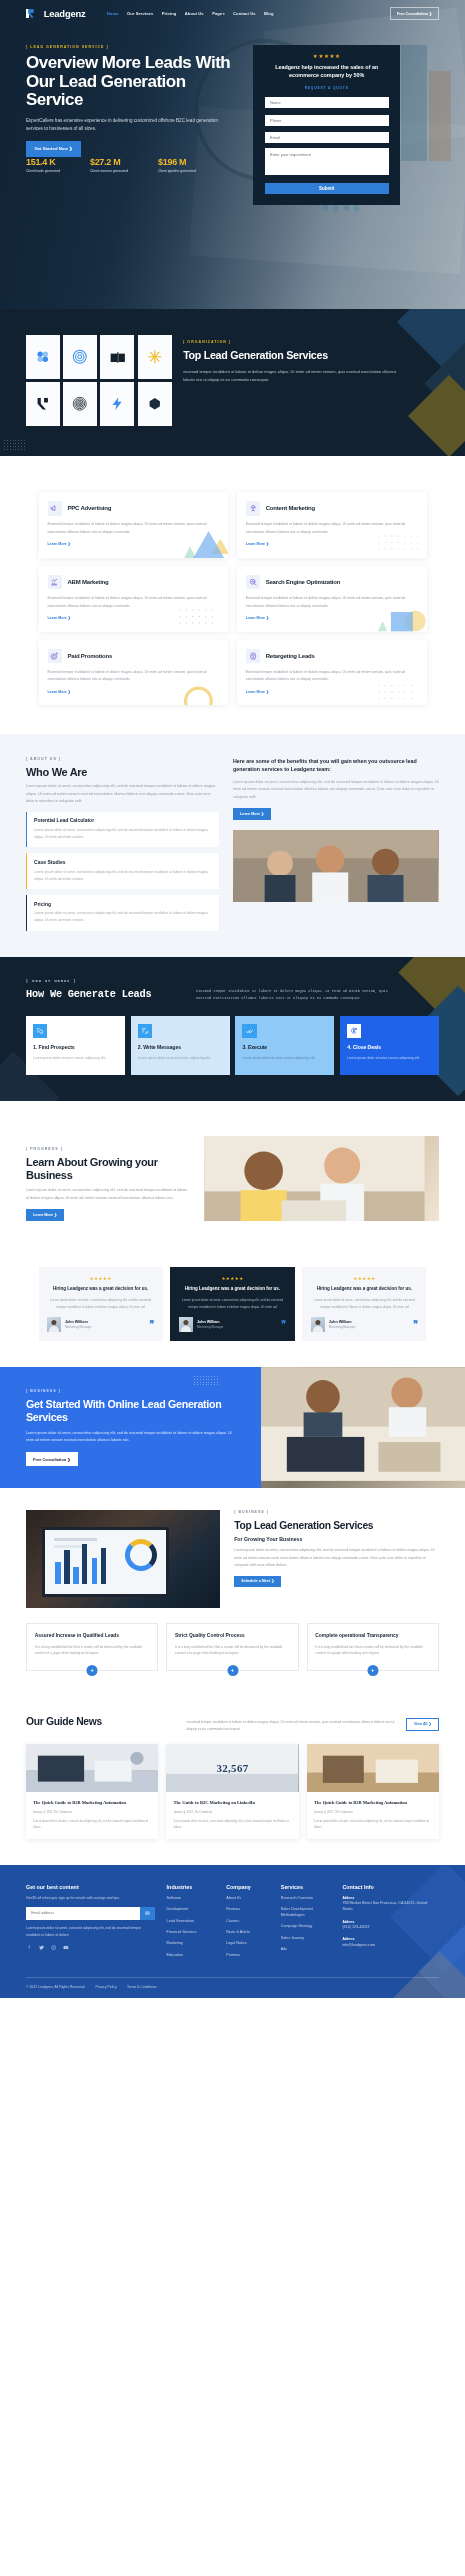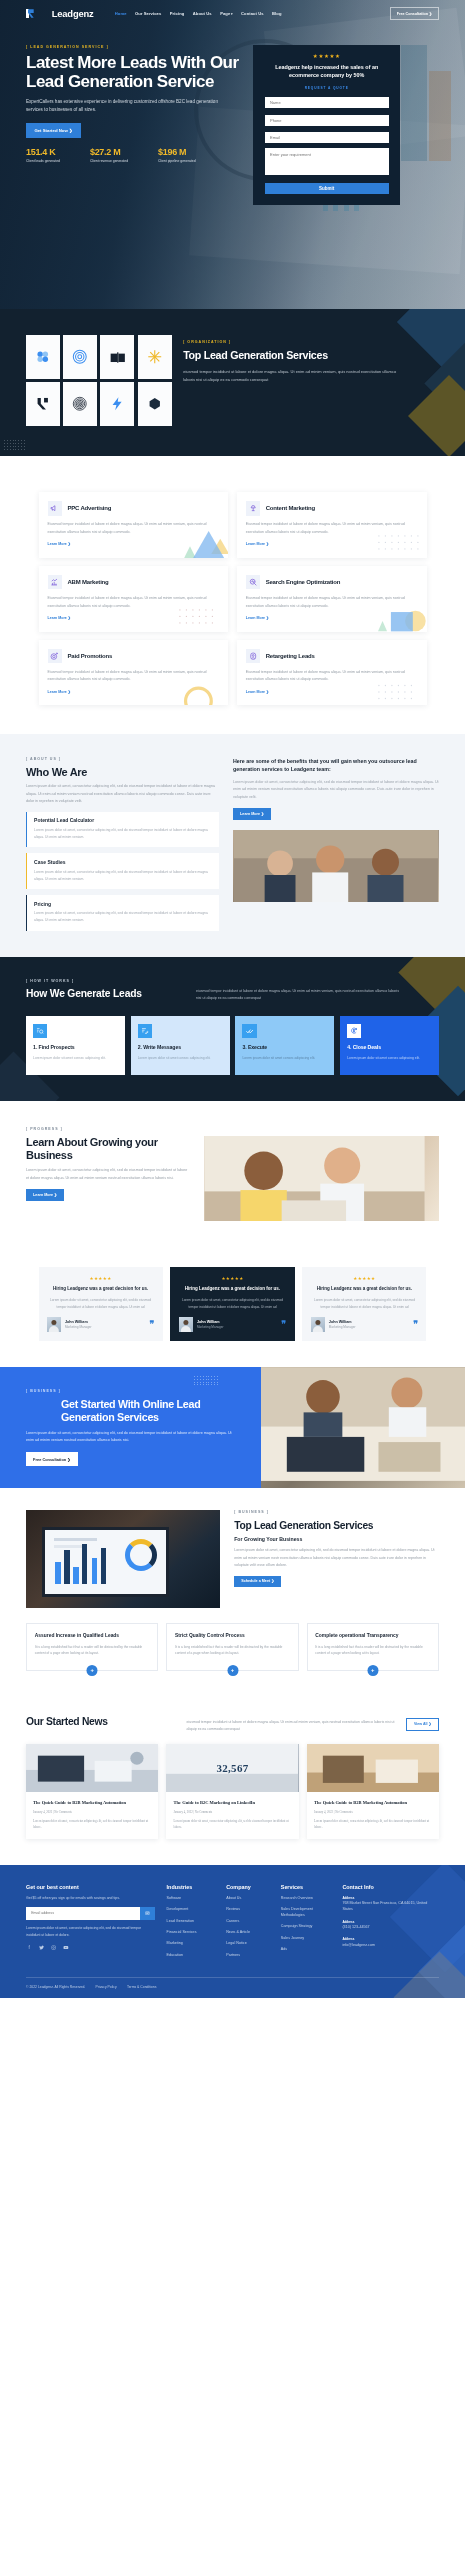--- a/index.html
+++ b/index.html
@@ -24,21 +24,21 @@
     background:rgba(255,255,255,.10);
   }
   .hero-shade {
     position:absolute; inset:0;
     background:linear-gradient(100deg,rgba(16,34,52,.94) 0%,rgba(18,38,58,.82) 30%,rgba(25,50,72,.40) 52%,rgba(30,55,78,.12) 70%,rgba(0,0,0,0) 100%);
   }
   .navbar {
     position:relative; z-index:9; height:27px;
     display:flex; align-items:center; padding:0 26px;
   }
-  .logo { display:flex; align-items:center; gap:18px; }
+  .logo { display:flex; align-items:center; gap:10px; }
   .logo-mark {
     width:7.8px; height:8.4px; position:relative; display:inline-block;
   }
   .logo-mark:before{
     content:""; position:absolute; left:0; top:0; width:2.6px; height:8.4px; background:#fff;
   }
   .logo-mark:after{
     content:""; position:absolute; left:1.9px; top:0; width:5.8px; height:8.4px;
     background:#2f7fd8;
     clip-path:polygon(0 0,100% 0,100% 45%,38% 45%,100% 100%,58% 100%,0 38%);
@@ -66,21 +66,21 @@
   h1.hero-title {
     color:#fff; font-size:17px; line-height:1.09; font-weight:700; letter-spacing:-0.5px;
   }
   .hero-sub {
     color:#d2dae2; font-size:4.6px; line-height:1.75; margin-top:7.1px; width:194px;
   }
   .btn-primary {
     display:inline-flex; align-items:center; gap:3.2px; background:#2f7fd8; color:#fff;
     font-size:4.3px; font-weight:700; padding:5.2px 8.4px; margin-top:8.4px;
   }
-  .hero-stats { display:flex; gap:30px; margin-top:9px; }
+  .hero-stats { display:flex; gap:30px; margin-top:0; }
   .stat-num { color:#f0b92a; font-size:9px; font-weight:700; letter-spacing:-0.3px; }
   .stat-lbl { color:#d6dee6; font-size:3.4px; margin-top:1.9px; }
 
   
   .form-card {
     position:relative; z-index:8; margin-left:14.2px; width:147px;
     background:#0f2031; padding:8.4px 11.6px 10.3px; align-self:flex-start;
   }
   .stars { text-align:center; color:#f2b31c; font-size:5.5px; letter-spacing:0.6px; }
   .form-head {
@@ -157,39 +157,39 @@
     font-size:3.7px; font-weight:700; padding:3.9px 7.1px; margin-top:6.5px;
   }
   .about-photo {
     margin-top:10.3px; height:72px;
     background:linear-gradient(135deg,#c9b39a 0%,#8f7f6d 28%,#6f6e6d 55%,#a99d8d 78%,#d8cbb8 100%);
     position:relative; overflow:hidden;
   }
 
   
   .how { background:#12212f; padding:22px 26px 26px; position:relative; overflow:hidden; }
-  .how-top { display:flex; gap:21px; position:relative; z-index:3; }
+  .how-top { display:flex; gap:21px; position:relative; z-index:3;font-family:Liberation Mono, monospace; }
   h2.how-title { color:#fff; font-size:10.3px; font-weight:700; line-height:1.2; width:149px; letter-spacing:-0.2px; }
   .how-text { color:#b0bac4; font-size:3.6px; line-height:2.1; width:207px; padding-top:9px; }
   .steps { display:grid; grid-template-columns:repeat(4,1fr); gap:5.8px; margin-top:13px; position:relative; z-index:3; }
   .step { padding:7.8px 7.1px 10.3px; min-height:59px; }
   .step .sico {
     width:14.2px; height:14.2px; background:#38a0f0; display:flex; align-items:center;
     justify-content:center; color:#fff; font-size:6.5px; margin-bottom:6.5px;
   }
   .step h4 { font-size:5.2px; font-weight:700; letter-spacing:-0.1px; }
   .step p { font-size:3.3px; line-height:2; margin-top:4.5px; }
   .step.s1 { background:#fff; } .step.s1 h4{color:#16212f;} .step.s1 p{color:#a4acb5;}
   .step.s2 { background:#d3e7fb; } .step.s2 h4{color:#16212f;} .step.s2 p{color:#8fa3b6;}
   .step.s3 { background:#8ec9f7; } .step.s3 h4{color:#16212f;} .step.s3 p{color:#5d87ab;}
   .step.s4 { background:#1f63e8; } .step.s4 h4{color:#fff;} .step.s4 p{color:#bcd2f7;}
   .step.s4 .sico { background:#fff; color:#1f63e8; }
 
   
-  .progress { background:#fff; padding:26px 26px 28.4px; display:flex; gap:15.5px; }
+  .progress { background:#fff; padding:26px 26px 28.4px; display:flex; gap:15.5px;align-items:flex-end; }
   .prog-left { width:162px; }
   h2.prog-title { font-size:11px; font-weight:700; line-height:1.2; letter-spacing:-0.3px; }
   .prog-photo {
     flex:1; height:85px; margin-top:9px;
     background:linear-gradient(125deg,#e8dfd2 0%,#cdb89c 25%,#9c8a76 50%,#d9c6ae 72%,#f0e6d6 100%);
     position:relative; overflow:hidden;
   }
 
   
   .testi { background:#fff; padding:5.2px 0 26px; }
@@ -216,21 +216,21 @@
     background:#eceff2; transform:translateX(-50%);
   }
   .tname { font-size:3.7px; font-weight:700; text-align:left; }
   .trole { font-size:3.1px; color:#9aa2ab; text-align:left; margin-top:0.6px; }
   .tcard.dark .tname{color:#fff;} .tcard.dark .trole{color:#93a0ad;}
   .qmark { margin-left:auto; color:#2f7fd8; font-size:9px; font-weight:700; line-height:.7; }
 
   
   .cta { background:#2f6fe8; position:relative; overflow:hidden; display:flex; min-height:114px; }
   .cta-left { width:261px; padding:22px 22px 22px 26px; position:relative; z-index:3; }
-  h2.cta-title { color:#fff; font-size:10.7px; font-weight:700; line-height:1.22; letter-spacing:-0.3px;margin-left:35px; }
+  h2.cta-title { color:#fff; font-size:10.7px; font-weight:700; line-height:1.22; letter-spacing:-0.3px; }
   .cta-text { color:#dbe6fb; font-size:3.7px; line-height:2; margin-top:5.8px; }
   .btn-white {
     display:inline-flex; align-items:center; gap:3.2px; background:#fff; color:#16212f;
     font-size:3.9px; font-weight:700; padding:4.5px 7.1px; margin-top:7.8px;
   }
   .cta-photo { flex:1; background:linear-gradient(135deg,#b9a88f,#7d7466 45%,#cfc3ae); position:relative; }
 
   
   .topsvc { background:#fff; padding:22px 26px 26px; }
   .topsvc-row { display:flex; gap:14.2px; }
@@ -339,21 +339,21 @@
         <a href="#"><span>Page</span><span class="caret">▾</span></a>
         <a href="#">Contact Us</a>
         <a href="#">Blog</a>
       </div>
       <div class="nav-cta">Free Consultation  ❯</div>
     </nav>
 
     <div class="hero-inner">
       <div class="hero-left">
         <div class="eyebrow">[ LEAD GENERATION SERVICE ]</div>
-        <h1 class="hero-title">Latest More Leads With Our Lead Generation Service</h1>
+        <h1 class="hero-title">Overview More Leads With Our Lead Generation Service</h1>
         <div class="hero-sub">ExpertCallers has extensive experience in delivering customized offshore B2C lead generation services to businesses of all sizes.</div>
         <div class="btn-primary">Get Started Now  ❯</div>
         <div class="hero-stats">
           <div>
             <div class="stat-num">151.4 K</div>
             <div class="stat-lbl">Client leads generated</div>
           </div>
           <div>
             <div class="stat-num">$27.2 M</div>
             <div class="stat-lbl">Client revenue generated</div>
@@ -927,21 +927,21 @@
       <div class="fcard">
         <h4>Complete operational Transparency</h4>
         <p>It is a long established fact that a reader will be distracted by the readable content of a page when looking at its layout.</p>
         <div class="fplus">+</div>
       </div>
     </div>
   </section>
 
   <section class="news">
     <div class="news-head">
-      <h2 class="news-title">Our Started News</h2>
+      <h2 class="news-title">Our Guide News</h2>
       <div class="news-text">eiusmod tempor incididunt ut labore et dolore magna aliqua. Ut enim ad minim veniam, quis nostrud exercitation ullamco laboris nisi ut aliquip ex ea commodo consequat</div>
       <div class="btn-outline">View All  ❯</div>
     </div>
     <div class="news-grid">
 
       <div class="ncard">
         <div class="nimg a">
           <svg width="100%" height="48" viewBox="0 0 200 74" preserveAspectRatio="none">
             <rect width="200" height="74" fill="#e5e9ee"></rect>
             <rect x="0" y="40" width="200" height="34" fill="#c3ccd6"></rect>

